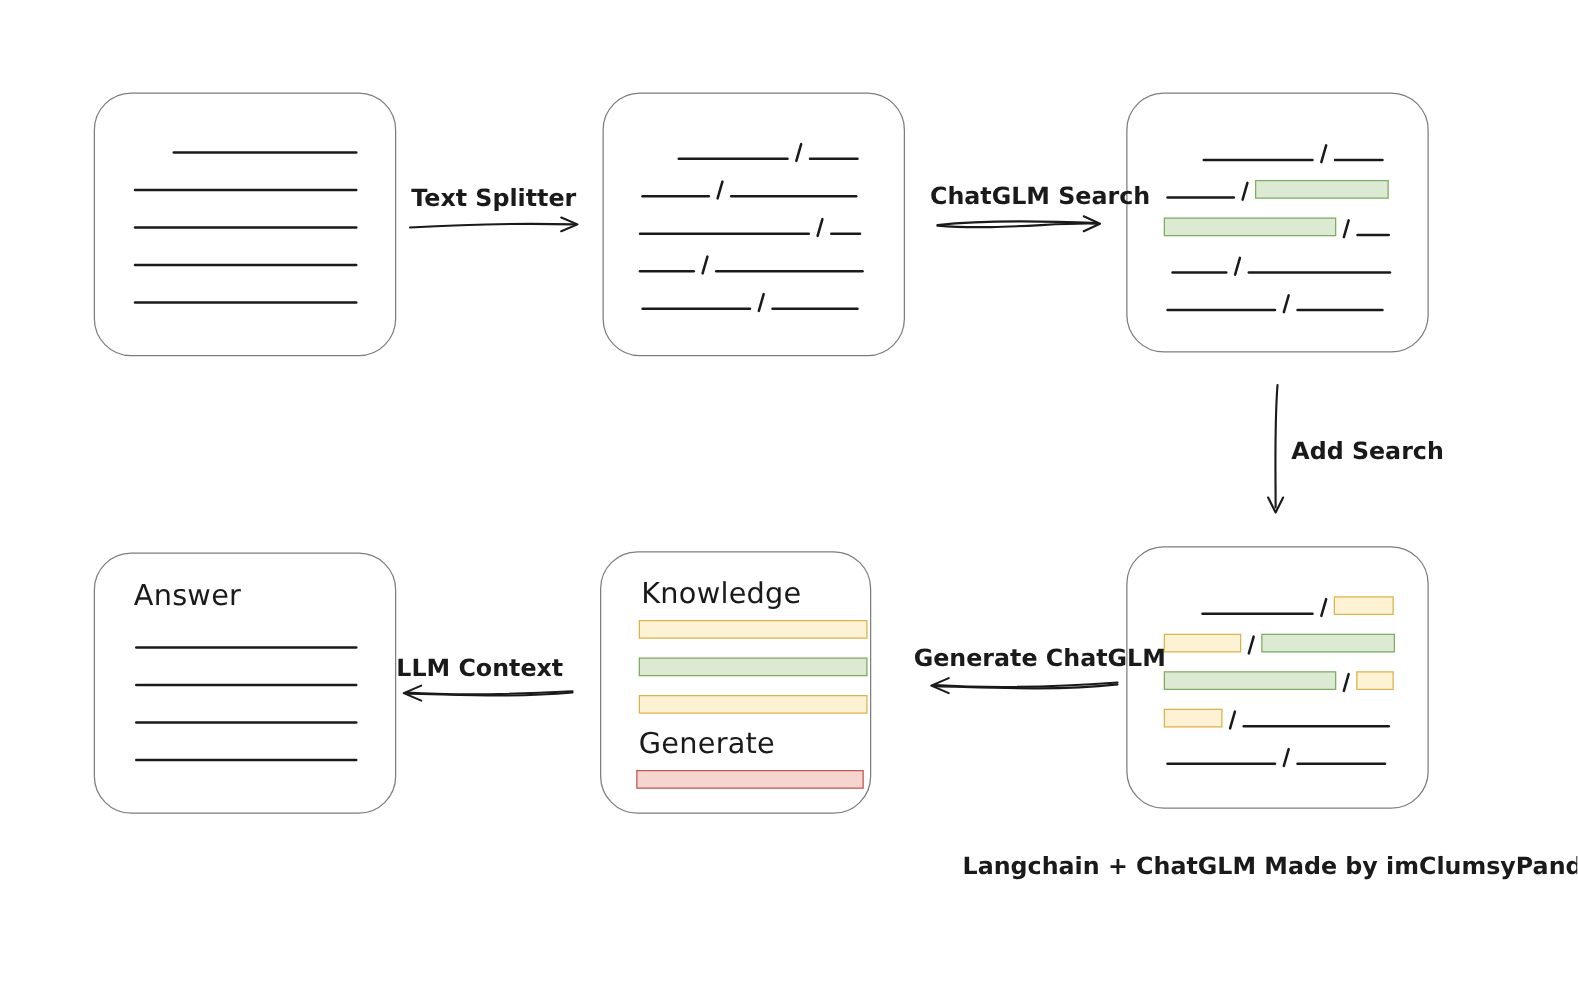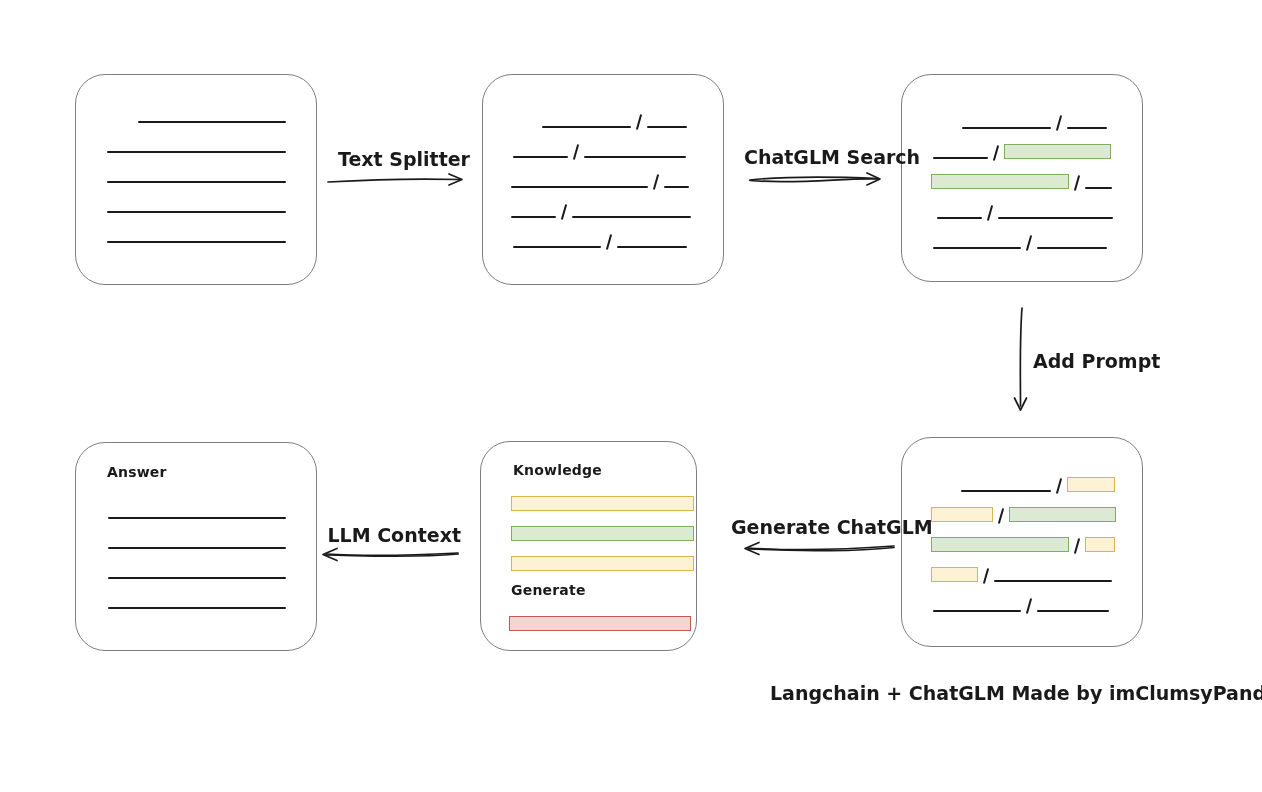--- a/index.html
+++ b/index.html
@@ -33,31 +33,31 @@
     background:var(--stroke,#1a1a1a);
     border-radius:1px;
     transform:rotate(16deg);
     margin:0 7px -2px 7px;
   }
   .seg-green{height:15px;border:1.5px solid var(--green-border,#7fae63);background:var(--green-fill,#dcead3);}
   .seg-yellow{height:15px;border:1.5px solid var(--yellow-border,#d8b452);background:var(--yellow-fill,#fdf3d4);}
   .seg-red{height:15px;border:1.5px solid var(--red-border,#bf5b52);background:var(--red-fill,#f6d4d0);}
   .box-label{
     position:absolute;
-    font-size:14px;
-    font-weight:700;
+    font-size:23px;
+    font-weight:400;
     letter-spacing:0.2px;
     white-space:nowrap;
     text-align:center;
   }
   .edge-label{
     position:absolute;
     font-size:19px;
     font-weight:600;
-    text-align:right;
+    text-align:left;
     white-space:nowrap;
   }
   .caption{
     position:absolute;
     left:770px;top:682px;width:410px;
     text-align:center;
     font-size:19px;
     font-weight:600;
     white-space:nowrap;
   }
@@ -240,21 +240,21 @@
     <path d="M123,4 L136,9.5 L123,15"></path>
   </svg>
 
   <div class="edge-label" style="left:744px;top:146px;width:142px;">ChatGLM Search</div>
   <svg class="arrow" style="left:748px;top:168px;" width="140" height="24">
     <path d="M2,12 C45,7.5 95,9 130,10.5"></path>
     <path d="M2,12.5 C50,16.5 100,9.5 130,11"></path>
     <path d="M119,5 L132,11 L119,17"></path>
   </svg>
 
-  <div class="edge-label" style="left:1033px;top:350px;">Add Prompt</div>
+  <div class="edge-label" style="left:1033px;top:350px;">Add Search</div>
   <svg class="arrow" style="left:1008px;top:306px;" width="26" height="112">
     <path d="M14,2 C11.5,35 12.5,72 12.5,100"></path>
     <path d="M6.5,92 L12.5,104 L18.5,92"></path>
   </svg>
 
   <div class="edge-label" style="left:731px;top:516px;width:160px;">Generate ChatGLM</div>
   <svg class="arrow" style="left:736px;top:538px;" width="162" height="20">
     <path d="M158,8 C110,11.5 60,13 12,10"></path>
     <path d="M158,9.5 C105,15 55,12 12,11"></path>
     <path d="M23,4.5 L9,10.5 L23,16.5"></path>

